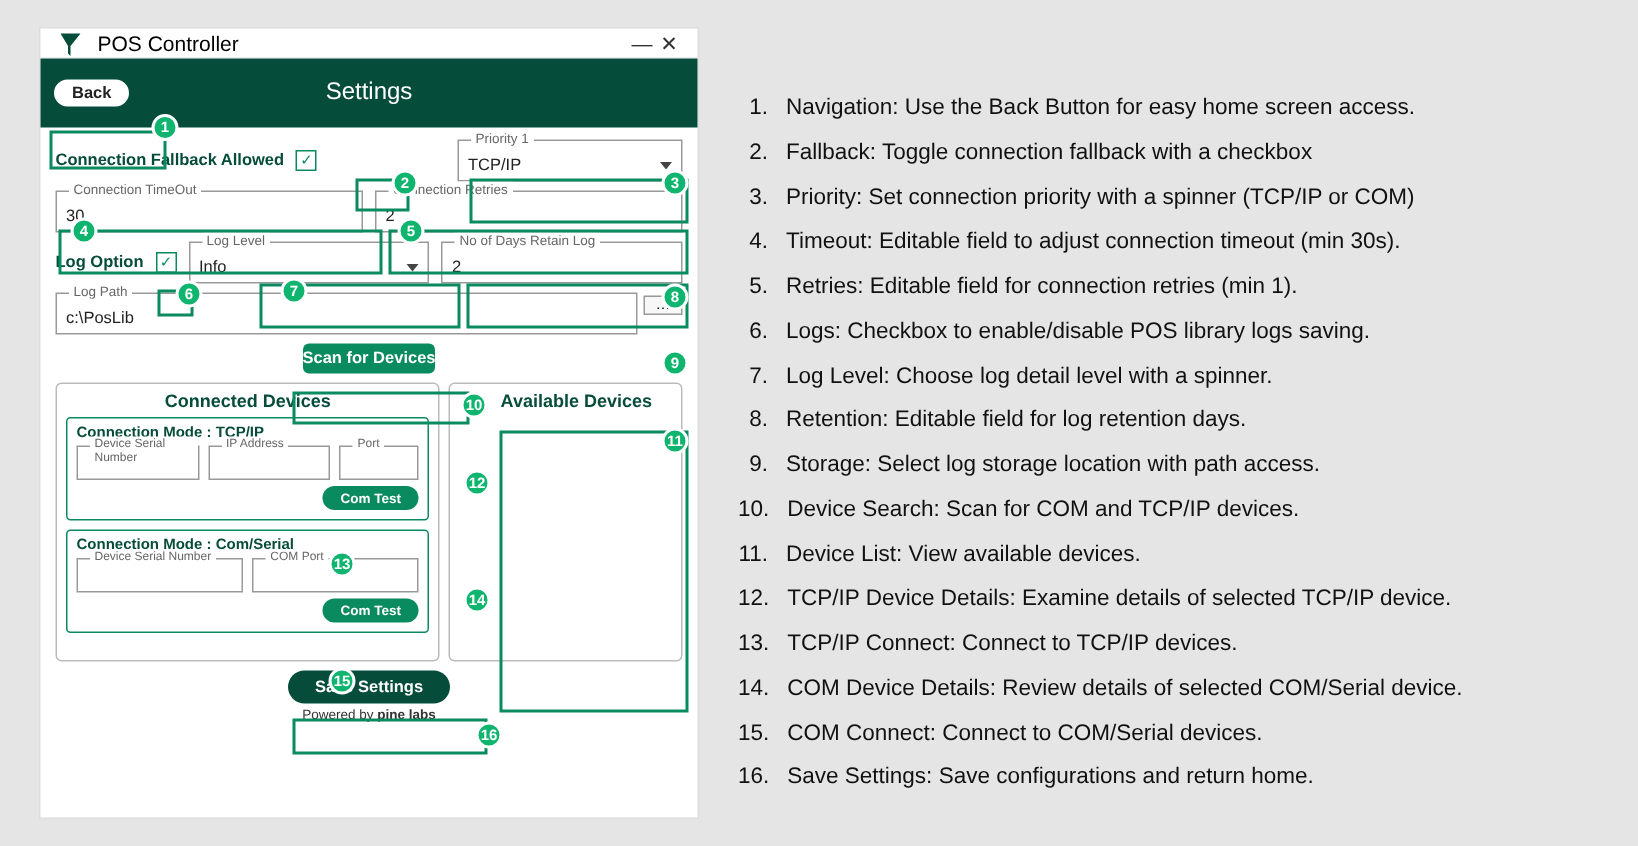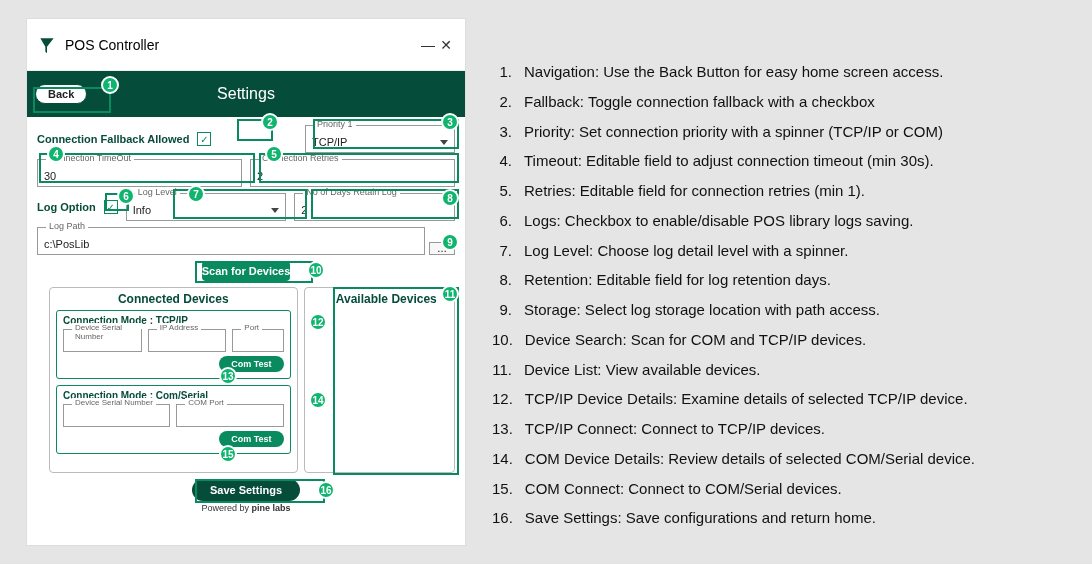--- a/index.html
+++ b/index.html
@@ -13,21 +13,21 @@
     display: flex;
     gap: 26px;
   }
   .app-window {
     width: 440px;
     background: #fff;
     position: relative;
     border: 1px solid #ddd;
   }
   .titlebar {
-    height: 52px;
+    height: 20px;
     display: flex;
     align-items: center;
     padding: 0 10px;
     border-bottom: 1px solid #eee;
   }
   .titlebar .logo {
     width: 20px; height: 20px;
     margin-right: 8px;
   }
   .titlebar .title {
@@ -114,21 +114,21 @@
     justify-content: space-between;
     align-items: center;
   }
   .caret {
     width: 0; height: 0;
     border-left: 4px solid transparent;
     border-right: 4px solid transparent;
     border-top: 5px solid #444;
   }
   .path-row {
-    display: flex; gap: 4px; align-items: flex-end;
+    display: flex; gap: 4px; align-items: flex-start;
   }
   .path-row .fieldset { flex: 1; }
   .browse-btn {
     width: 26px;
     border: 1px solid #999;
     background: #f7f7f7;
     font-size: 10px;
     display: flex; align-items: center; justify-content: center;
     cursor: pointer;
     margin-top: 2px;
@@ -147,21 +147,21 @@
   }
   .panels {
     display: flex;
     gap: 6px;
   }
   .panel {
     border: 1px solid #bbb;
     border-radius: 4px;
     padding: 4px 6px 6px 6px;
   }
-  .panel.connected { flex: 1.9; margin-left: 12px; }
+  .panel.connected { flex: 1.9; }
   .panel.available { flex: 1; min-height: 186px; padding-left: 20px; }
   .panel-title {
     text-align: center;
     font-weight: 700;
     font-size: 12px;
     color: #064c3a;
     margin-bottom: 4px;
   }
   .device-card {
     border: 1.5px solid #0a8a5f;

